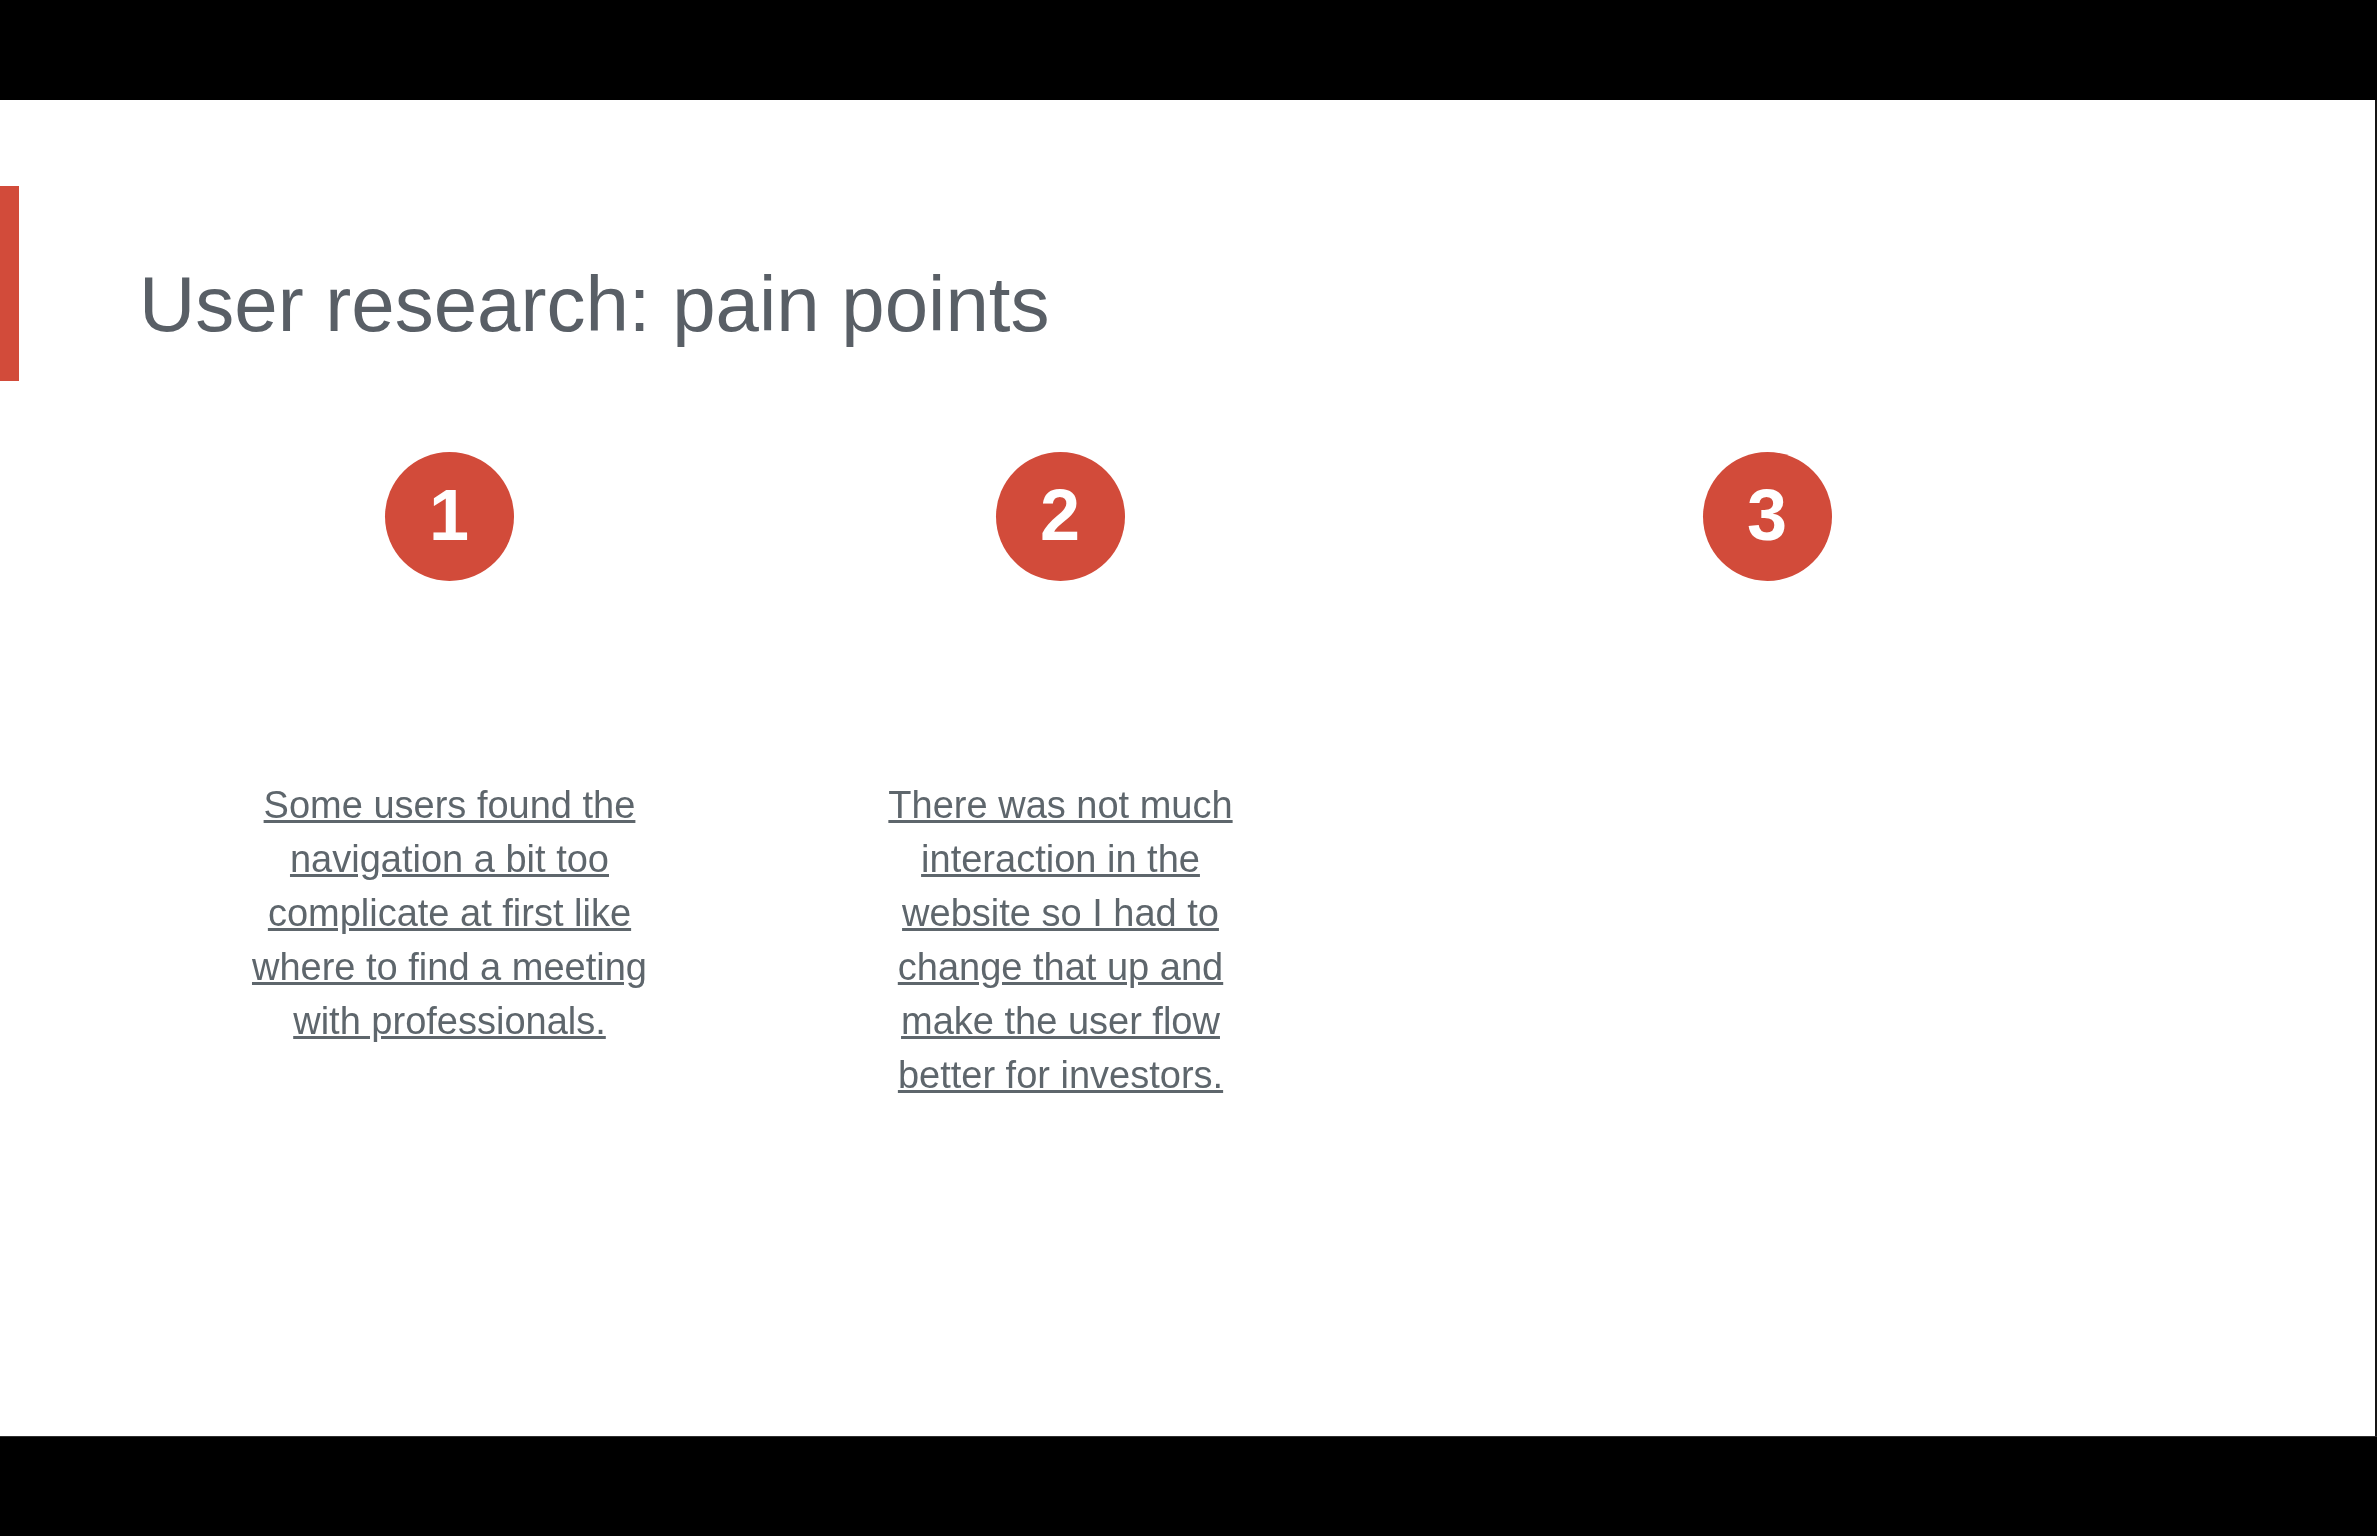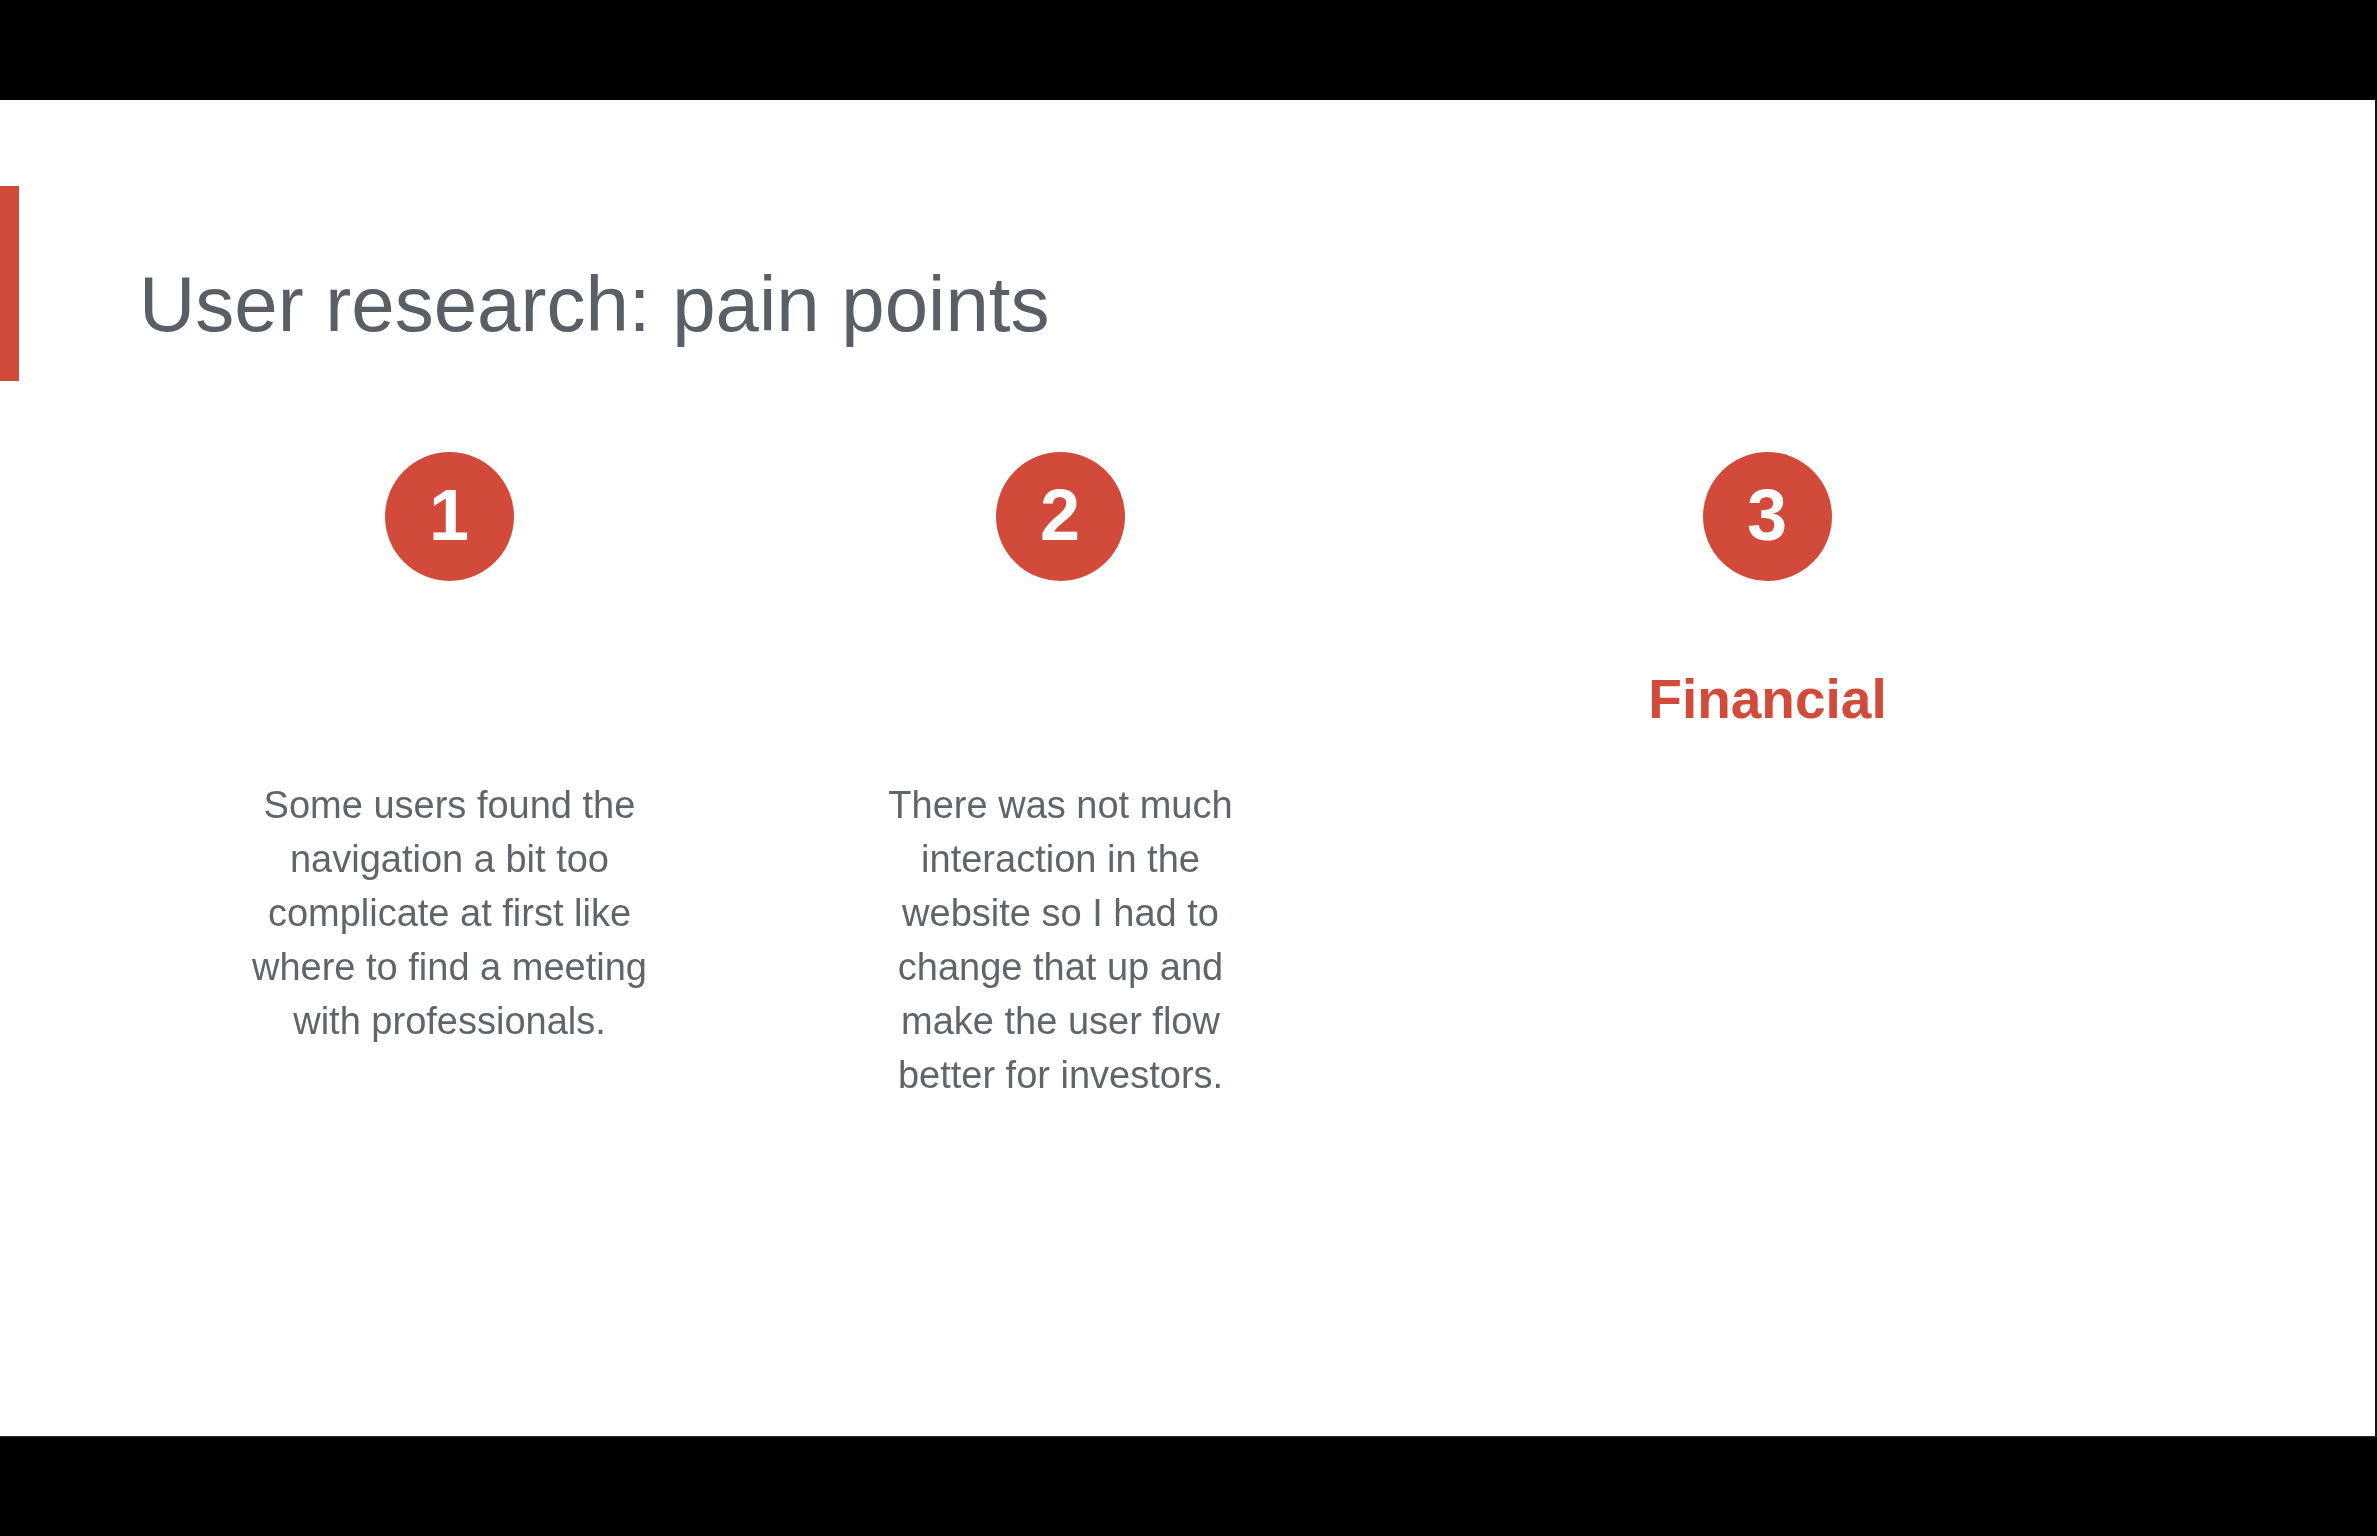--- a/index.html
+++ b/index.html
@@ -103,20 +103,21 @@
   .col-body {
     position: absolute;
     left: 0;
     width: 100%;
     top: 678px;  
     font-size: 38px;
     line-height: 54px;
     font-weight: 400;
     color: #5E666C;
     white-space: pre-line;
+    text-decoration: underline;
   }
 </style>
 </head>
 <body>
 
 <div class="screen">
 
   <div class="bar top"></div>
 
   <div class="slide">
@@ -145,21 +146,20 @@
 website so I had to
 change that up and
 make the user flow
 better for investors.</div>
     </div>
 
     <div class="column c3">
       <div class="num-circle">
         <span class="num">3</span>
       </div>
-      <div class="col-heading">Financial</div>
     </div>
 
   </div>
 
   <div class="bar bottom"></div>
 
 </div>
 
 
 </body></html>

